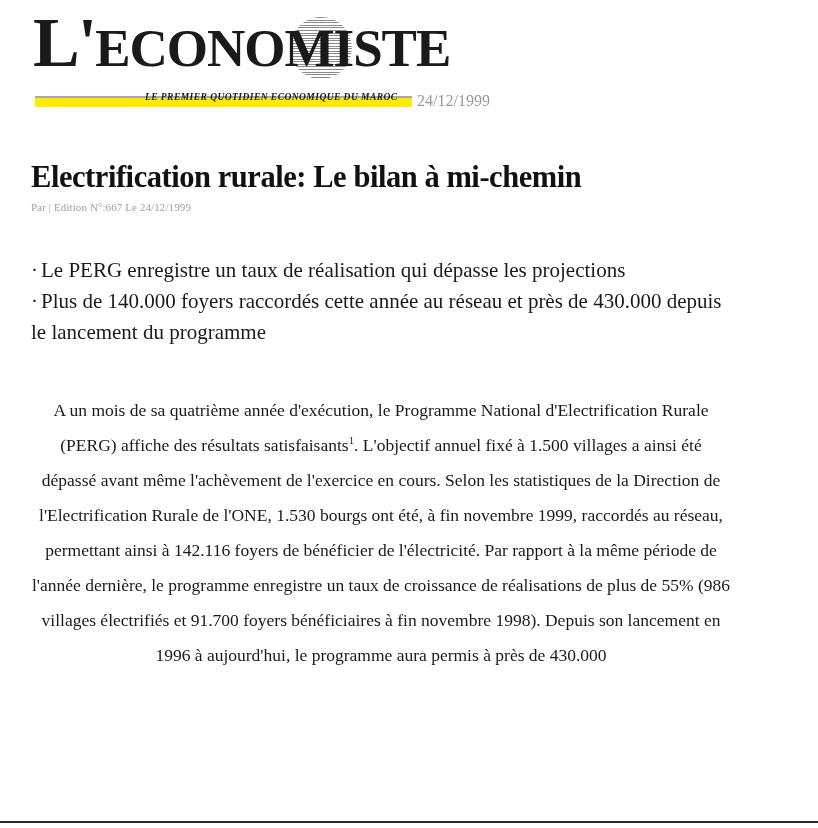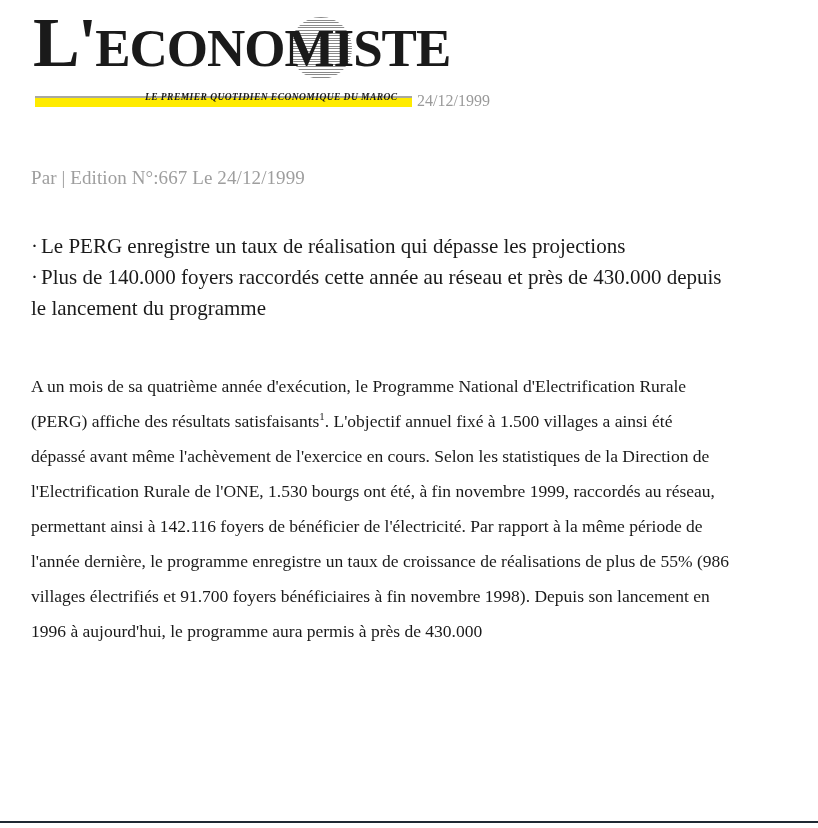--- a/index.html
+++ b/index.html
@@ -108,21 +108,21 @@
     font-size: 30.5px;
     font-weight: 700;
     line-height: 1.12;
     letter-spacing: -0.45px;
     color: #111111;
     margin: 0;
     font-family: "Liberation Serif", "DejaVu Serif", serif;
   }
   .article-byline {
     margin-top: 7px;
-    font-size: 19px;
+    font-size: 11px;
     color: #9e9e9e;
     letter-spacing: 0.1px;
     font-family: "Liberation Serif", "DejaVu Serif", serif;
   }
 
   .lead-list {
     margin-top: 42px;
   }
   .lead-item {
     font-size: 21px;
@@ -131,21 +131,21 @@
   }
   .lead-bullet {
     margin-right: 3px;
   }
 
   .body-text {
     margin-top: 45px;
     font-size: 17.5px;
     line-height: 35px;
     color: #1a1a1a;
-    text-align: left;
+    text-align: center;
   }
   .body-text p {
     margin: 0;
   }
   sup {
     font-size: 0.62em;
     vertical-align: super;
     line-height: 0;
   }
 
@@ -168,20 +168,21 @@
     <div class="logo-text"><span class="logo-l">L'</span><span class="logo-rest">ECONOMISTE</span></div>
     <div class="tagline">LE PREMIER QUOTIDIEN ECONOMIQUE DU MAROC</div>
   </div>
 
   <div class="yellow-bar"></div>
   <div class="masthead-date">24/12/1999</div>
 </div>
 
 <div class="article">
 
+  <h1 class="article-title">Electrification rurale: Le bilan à mi-chemin</h1>
   <div class="article-byline">Par | Edition N°:667 Le 24/12/1999</div>
 
   <div class="lead-list">
     <div class="lead-item"><span class="lead-bullet">·</span><span>Le PERG enregistre un taux de réalisation qui dépasse les projections</span></div>
     <div class="lead-item"><span class="lead-bullet">·</span><span>Plus de 140.000 foyers raccordés cette année au réseau et près de 430.000 depuis le lancement du programme</span></div>
   </div>
 
   <div class="body-text">
     <p><span>A un mois de sa quatrième année d'exécution, le Programme National d'Electrification Rurale (PERG) affiche des résultats satisfaisants</span><sup>1</sup><span>. L'objectif annuel fixé à 1.500 villages a ainsi été dépassé avant même l'achèvement de l'exercice en cours. Selon les statistiques de la Direction de l'Electrification Rurale de l'ONE, 1.530 bourgs ont été, à fin novembre 1999, raccordés au réseau, permettant ainsi à 142.116 foyers de bénéficier de l'électricité. Par rapport à la même période de l'année dernière, le programme enregistre un taux de croissance de réalisations de plus de 55% (986 villages électrifiés et 91.700 foyers bénéficiaires à fin novembre 1998). Depuis son lancement en 1996 à aujourd'hui, le programme aura permis à près de 430.000</span></p>
   </div>

